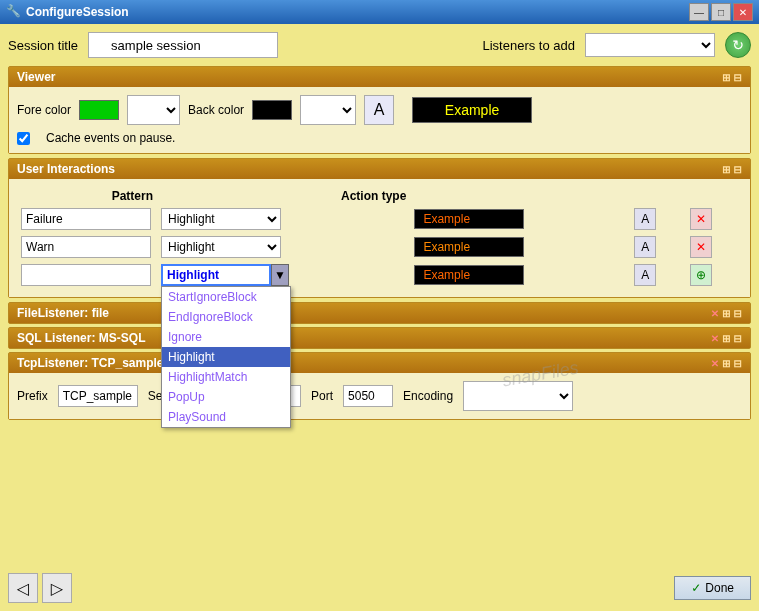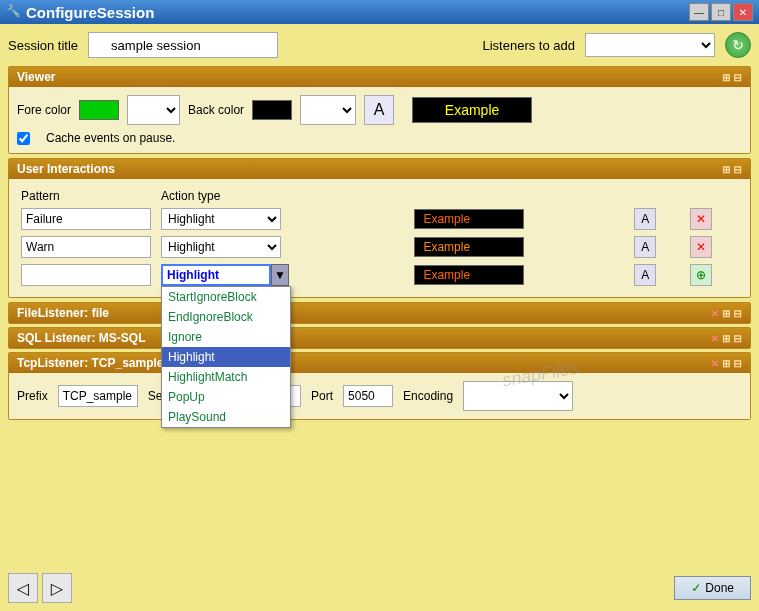--- a/index.html
+++ b/index.html
@@ -8,21 +8,21 @@
     .title-bar {
       background: linear-gradient(to bottom, #4a90d9, #2060b0);
       color: white;
       display: flex;
       align-items: center;
       height: 24px;
       padding: 0 6px;
       user-select: none;
     }
     .title-bar-icon { width: 16px; height: 16px; margin-right: 4px; }
-    .title-bar-text { flex: 1; font-size: 15px; font-weight: bold; }
+    .title-bar-text { flex: 1; font-size: 12px; font-weight: bold; }
     .title-bar-buttons { display: flex; gap: 2px; }
     .title-btn {
       width: 20px; height: 18px; background: #d0d0d0; border: 1px solid #888;
       display: flex; align-items: center; justify-content: center; font-size: 10px;
       cursor: pointer; color: #333;
     }
     .title-btn.close { background: #e05050; color: white; }
 
     .window-content { padding: 8px; background: #f0e88a; height: calc(611px - 24px); }
 
@@ -68,21 +68,21 @@
       border: 1px solid #666; min-width: 120px; text-align: center; margin-left: 10px;
     }
     .viewer-icon-btn {
       width: 30px; height: 30px; border: 1px solid #aaa; background: #e8e8f8;
       display: flex; align-items: center; justify-content: center; cursor: pointer; font-size: 16px;
     }
     .cache-row { display: flex; align-items: center; gap: 16px; font-size: 12px; }
 
     
     .ui-table { width: 100%; border-collapse: collapse; }
-    .ui-table th { text-align: left; font-weight: normal; padding: 2px 4px; font-size: 12px; }
+    .ui-table th { text-align: right; font-weight: bold; padding: 2px 4px; font-size: 12px; }
     .ui-table td { padding: 3px 4px; vertical-align: middle; }
     .pattern-cell { width: 140px; }
     .pattern-input {
       border: 1px solid #aaa; background: white; width: 130px; height: 22px; padding: 0 4px;
     }
     .action-dropdown {
       border: 1px solid #aaa; background: white; height: 22px; padding: 0 2px; font-size: 12px;
       width: 120px;
     }
     .example-inline {
@@ -99,21 +99,21 @@
     .add-btn { background: #d0f0d0; }
 
     
     .dropdown-container { position: relative; display: inline-block; }
     .dropdown-list {
       position: absolute; top: 22px; left: 0; width: 130px;
       background: white; border: 1px solid #888; z-index: 100;
       box-shadow: 2px 2px 4px rgba(0,0,0,0.3);
     }
     .dropdown-item {
-      padding: 3px 6px; cursor: pointer; font-size: 12px; color: #15803d;
+      padding: 3px 6px; cursor: pointer; font-size: 12px; color: #8b5cf6;
     }
     .dropdown-item.selected { background: #4060c0; color: white; }
 
     .listener-row {
       background: #d4a030; border: 1px solid #b88820; margin-bottom: 3px;
       border-radius: 2px;
     }
     .listener-header {
       background: linear-gradient(to bottom, #c8901c, #b07010);
       color: white; padding: 3px 8px; font-weight: bold; font-size: 13px;

